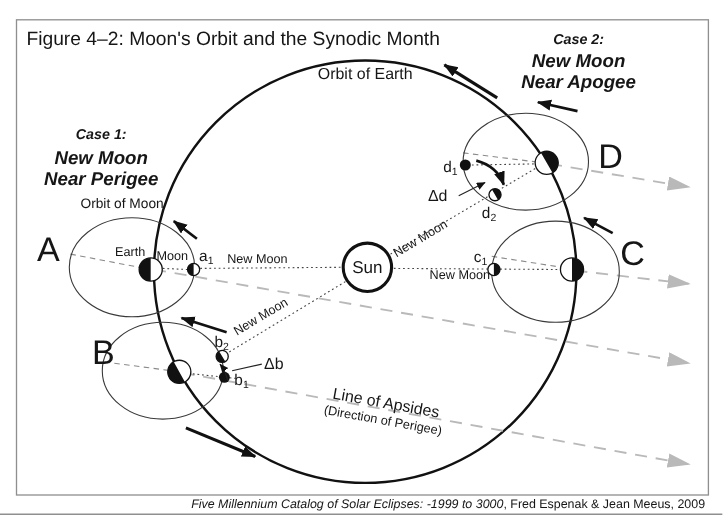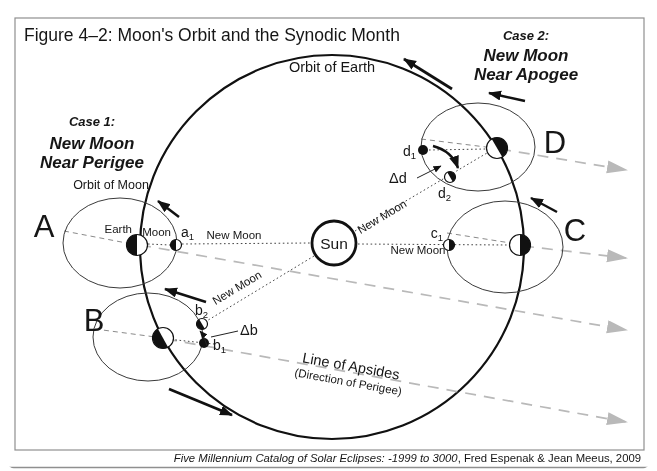--- a/index.html
+++ b/index.html
@@ -1,17 +1,17 @@
 <!DOCTYPE html>
 <html><head>
 <meta charset="utf-8">
 <style>
   html,body{margin:0;padding:0;background:#fff;}
   .stage{position:relative;width:657px;height:471px;background:#ffffff;overflow:hidden;
-         font-family:"Liberation Sans",sans-serif;border-radius:23px;}
+         font-family:"Liberation Sans",sans-serif;}
   svg{display:block;}
   text{fill:#161616;font-family:"Liberation Sans",sans-serif;}
   .t-title{font-size:17.5px;}
   .t-case-h{font-size:13px;font-weight:bold;font-style:italic;text-anchor:middle;}
   .t-case{font-size:17px;font-weight:bold;font-style:italic;text-anchor:middle;}
   .t-label{font-size:11.5px;}
   .t-orbitE{font-size:14.5px;text-anchor:middle;}
   .t-orbitM{font-size:12.5px;text-anchor:middle;}
   .t-sun{font-size:15.5px;text-anchor:middle;}
   .t-big{font-size:31px;text-anchor:middle;}

